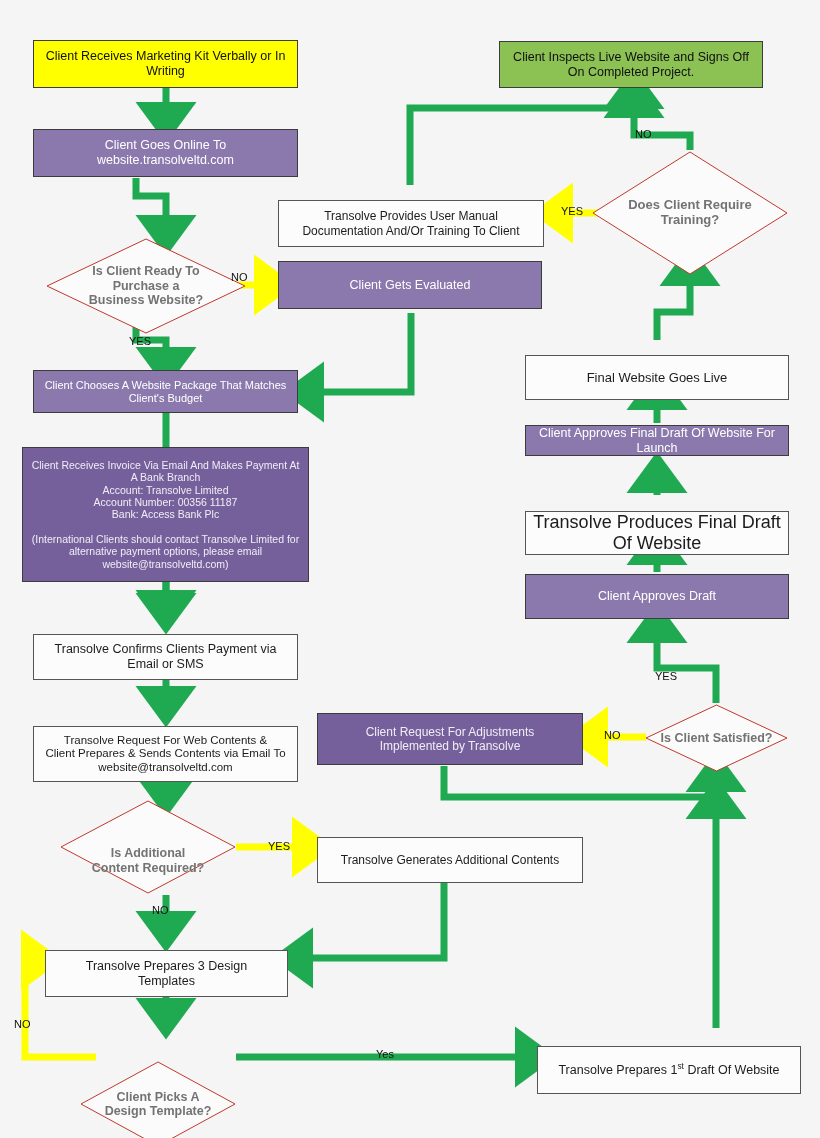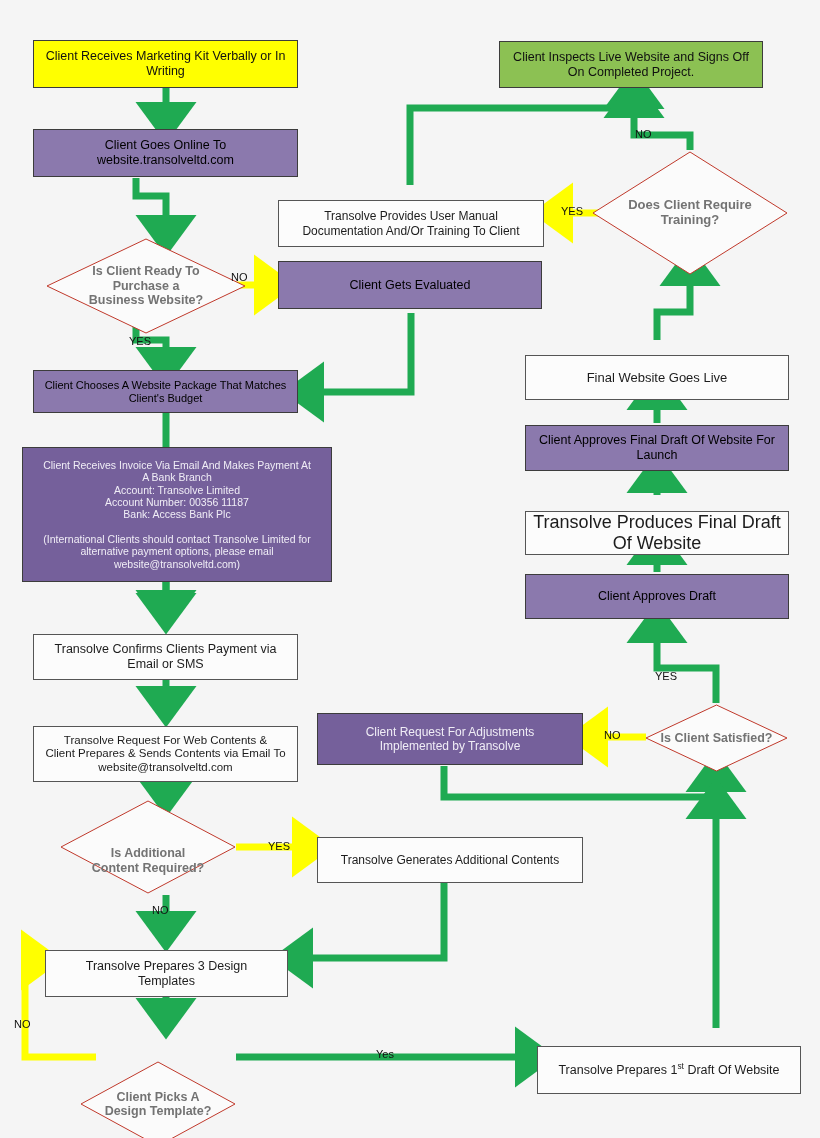--- a/index.html
+++ b/index.html
@@ -47,21 +47,21 @@
     color: #101010;
     border-color: #3c3c3c;
   }
   .rect.green {
     background: #8cc153;
     color: #101010;
     border-color: #3c3c3c;
   }
   .rect.purple {
     background: #8b79ad;
-    color: #000000;
+    color: #ffffff;
     border-color: #3c3c3c;
     text-align: center;
   }
   .rect.purple-dark {
     background: #75609b;
     color: #f0edf6;
     border-color: #3c3c3c;
   }
   .node-text {
     display: block;
@@ -165,21 +165,21 @@
     <span class="dlabel" style="font-size:12.5px;">Is Client Ready To
 Purchase a
 Business Website?</span>
   </div>
 
   <div class="node rect purple" style="left:33px; top:370px; width:265px; height:43px; font-size:11px;">
     <span class="node-text">Client Chooses A Website Package That Matches
 Client's Budget</span>
   </div>
 
-  <div class="node rect purple-dark" style="left:22px; top:447px; width:310px; height:135px; font-size:10.5px;">
+  <div class="node rect purple-dark" style="left:22px; top:447px; width:287px; height:135px; font-size:10.5px;">
     <span class="node-text">Client Receives Invoice Via Email And Makes Payment At
 A Bank Branch
 Account: Transolve Limited
 Account Number: 00356 11187
 Bank: Access Bank Plc
 
 (International Clients should contact Transolve Limited for
 alternative payment options, please email
 website@transolveltd.com)</span>
   </div>
@@ -244,21 +244,21 @@
       <polygon points="98,1 195,62 98,123 1,62" fill="#fbfbfb" stroke="#c0392b" stroke-width="1"></polygon>
     </svg>
     <span class="dlabel" style="font-size:13px;">Does Client Require
 Training?</span>
   </div>
 
   <div class="node rect plain" style="left:525px; top:341px; width:264px; height:45px; font-size:13px;">
     <span class="node-text">Final Website Goes Live</span>
   </div>
 
-  <div class="node rect purple" style="left:525px; top:425px; width:264px; height:46px; font-size:12.5px;">
+  <div class="node rect purple" style="left:525px; top:425px; width:264px; height:31px; font-size:12.5px;">
     <span class="node-text">Client Approves Final Draft Of Website For
 Launch</span>
   </div>
 
   <div class="node rect plain" style="left:525px; top:497px; width:264px; height:44px; font-size:18px;">
     <span class="node-text">Transolve Produces Final Draft Of Website</span>
   </div>
 
   <div class="node rect purple" style="left:525px; top:574px; width:264px; height:45px; font-size:12.5px;">
     <span class="node-text">Client Approves Draft</span>

